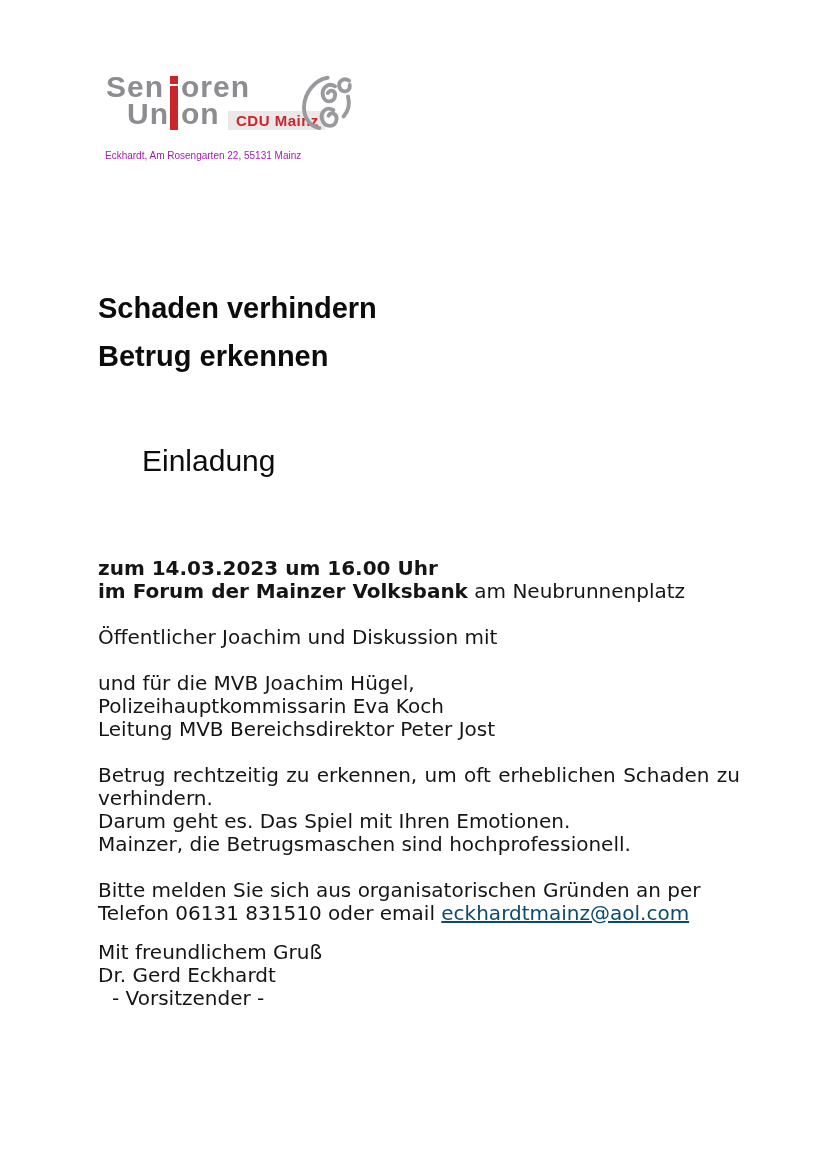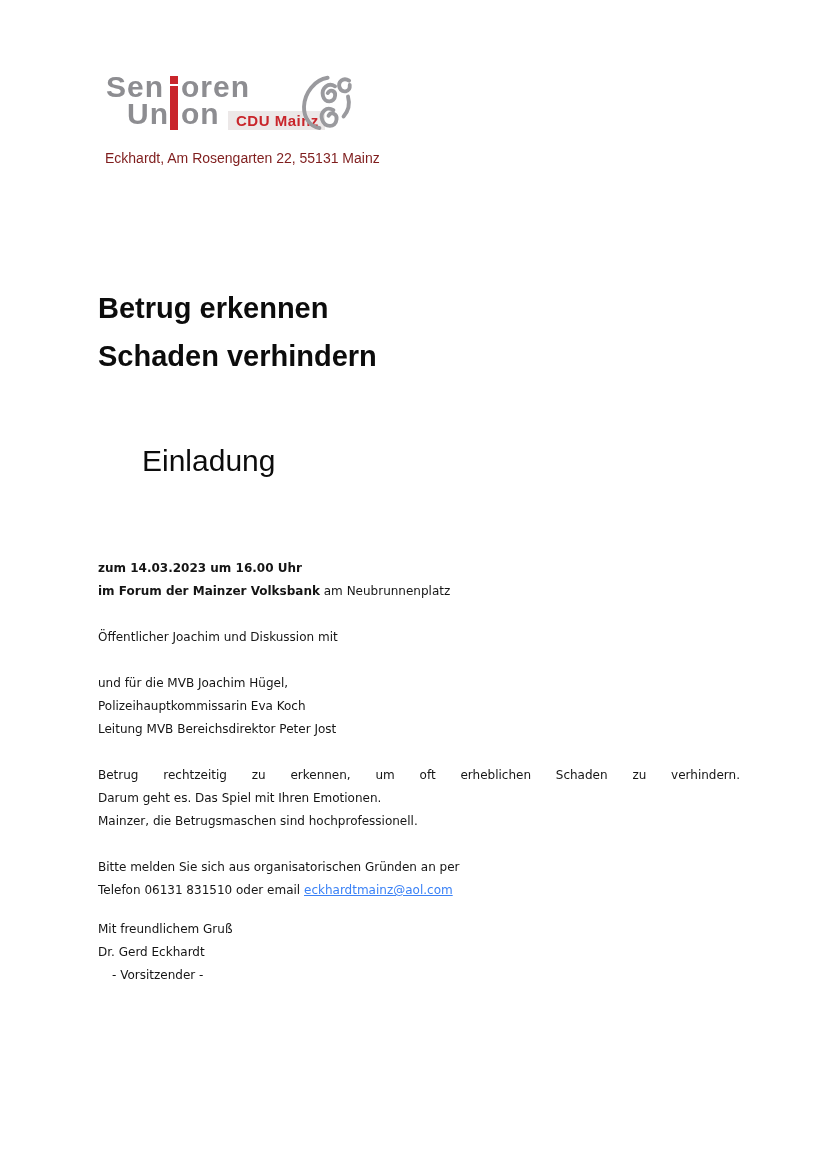--- a/index.html
+++ b/index.html
@@ -57,22 +57,22 @@
   }
   .emblem {
     position: absolute; left: 194px; top: -6px;
   }
 
   
   .sender {
     position: absolute;
     left: 105px; top: 150px;
     font-family: "Liberation Sans", sans-serif;
-    font-size: 14px;
-    color: #7f1d1d;
+    font-size: 10px;
+    color: #a21caf;
     white-space: nowrap;
   }
 
   
   .headline {
     position: absolute;
     left: 98px; top: 284px;
     font-family: "Liberation Sans", sans-serif;
     font-weight: bold;
     font-size: 29px;
@@ -88,37 +88,37 @@
     line-height: 36px;
     color: #0c0c0c;
     margin-left: 44px;
   }
 
   
   .body-block {
     position: absolute;
     left: 98px; top: 557px;
     width: 642px;
-    font-size: 12px;
+    font-size: 20px;
     line-height: 23px;
     color: #151515;
   }
   .para { margin-bottom: 23px; }
   .para-tight { margin-bottom: 16px; }
   .bline { white-space: nowrap; }
   .b { font-weight: bold; }
   .jline {
     white-space: normal;
     text-align: justify;
     text-align-last: justify;
     text-justify: inter-word;
   }
   .role-line { padding-left: 14px; }
   a.email-link {
-    color: #3b82f6;
+    color: #0c4a6e;
     text-decoration: underline;
     cursor: pointer;
   }
 </style>
 </head>
 <body>
 
 <div class="page">
 
   <div class="logo">
@@ -138,22 +138,22 @@
           <path d="M36 44 C28 42 23 50 28 57 C33 64 44 61 42 52 C41 46 34 46 33 51"></path>
           <path d="M46 26 C50 32 51 40 48 47"></path>
         </g>
       </svg>
     </span>
   </div>
 
   <div class="sender">Eckhardt, Am Rosengarten 22, 55131 Mainz</div>
 
   <div class="headline">
+    <div>Schaden verhindern</div>
     <div>Betrug erkennen</div>
-    <div>Schaden verhindern</div>
   </div>
 
   <div class="invitation-title">Einladung</div>
 
   <div class="body-block">
 
     <div class="para">
       <div class="bline b">zum 14.03.2023 um 16.00 Uhr</div>
       <div class="bline"><span class="b">im Forum der Mainzer Volksbank</span><span> am Neubrunnenplatz</span></div>
     </div>

